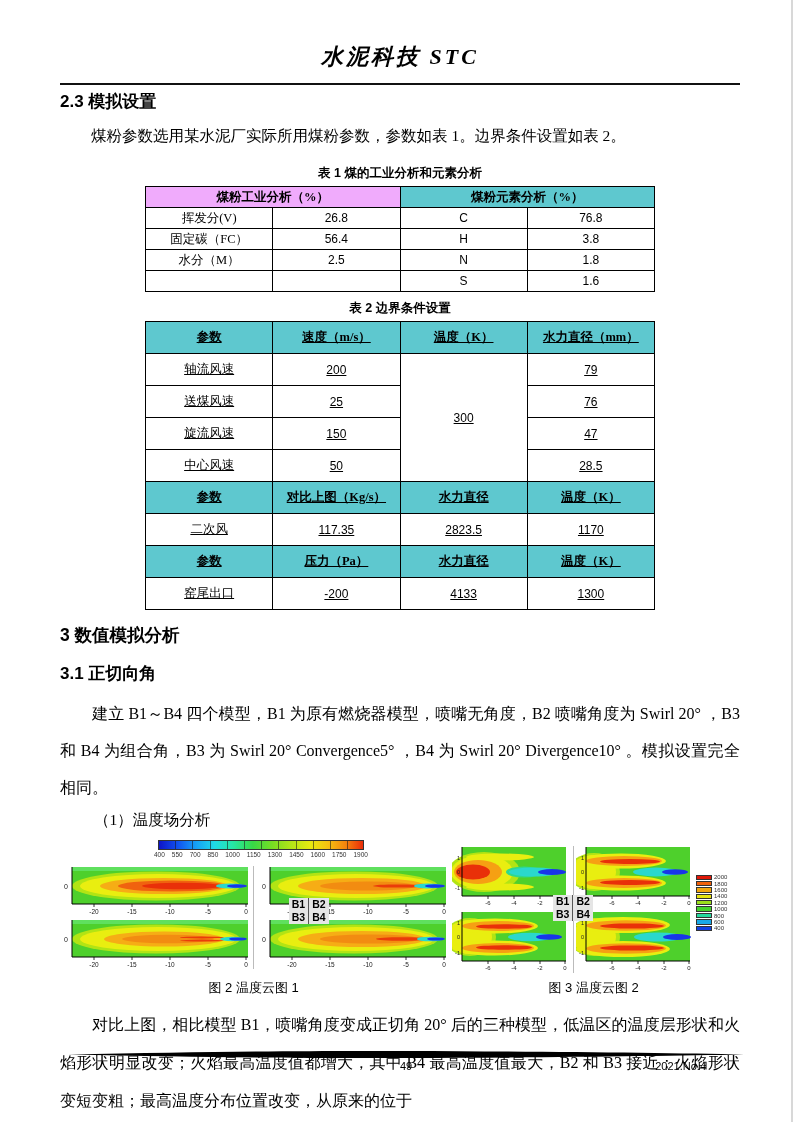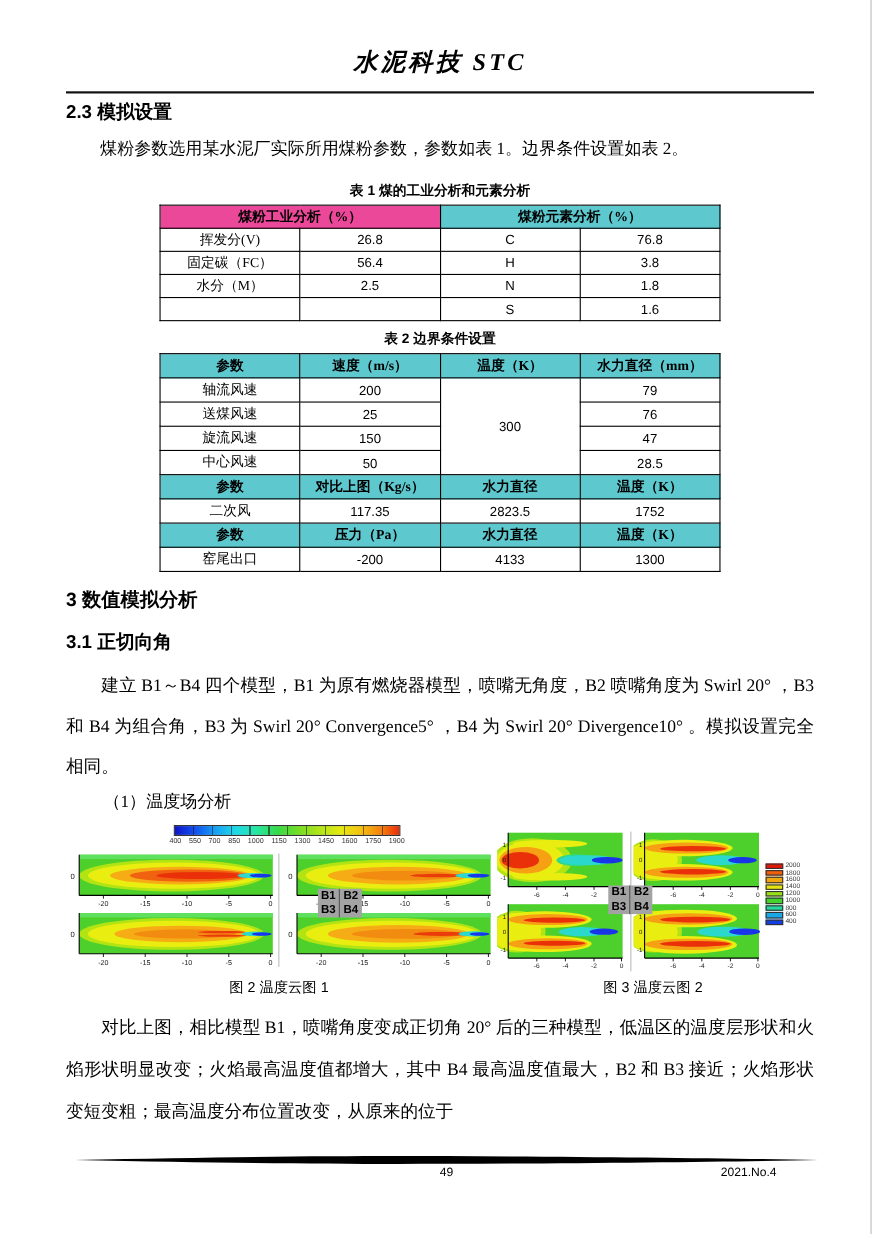--- a/index.html
+++ b/index.html
@@ -28,21 +28,21 @@
   .tbl-caption { margin-top:17px; text-align:center; font-family:"Liberation Sans", sans-serif; font-size:12.5px; font-weight:600; line-height:16px; }
 
   table.data-table {
     width:510px; margin:5px auto 0 auto;
     border-collapse:collapse; table-layout:fixed;
     font-size:12.5px; text-align:center;
   }
   table.data-table th, table.data-table td { border:1.4px solid #000; height:21px; padding:0 2px; font-weight:normal; }
   table.data-table th { font-weight:bold; }
   .num { font-family:"Liberation Sans", sans-serif; font-size:12px; }
-  table.data-table tr.t2row td, table.data-table tr.t2row th { height:22px; }
+  table.data-table tr.t2row td, table.data-table tr.t2row th { height:32px;text-decoration:underline; }
 
   .h-3  { margin-top:12px; font-family:"Liberation Sans", sans-serif; font-weight:bold; font-size:17.5px; line-height:26px; }
   .h-31 { margin-top:13px; font-family:"Liberation Sans", sans-serif; font-weight:bold; font-size:17px; line-height:26px; }
   .para-31 { margin-top:8px; font-size:16px; line-height:37px; text-align:justify; text-indent:2em; }
   .subitem { font-size:15.5px; line-height:28px; text-indent:2.2em; }
 
   .figures { position:relative; margin-top:4px; height:136px; display:flex; }
   .fig2 { position:relative; width:390px; height:136px; }
   .fig3 { position:relative; width:290px; height:136px; margin-left:5px; }
 
@@ -54,21 +54,21 @@
       linear-gradient(to right,#0e14c8,#1150ee 9%,#15a0f5 18%,#1fd8e8 27%,#26e8a6 36%,#38da46 46%,#7ade22 56%,#b4e618 65%,#e6ea10 74%,#f5c011 83%,#f5800d 92%,#ea2c08);
   }
   .colorbar-labels { display:flex; justify-content:space-between; width:214px; margin-left:-4px; margin-top:1px;
     font-family:"Liberation Sans", sans-serif; font-size:6.5px; color:#333; }
 
   .fig2-grid { position:absolute; left:0; top:28px; display:grid; grid-template-columns:190px 190px; column-gap:8px; row-gap:3px; }
   .fig3-grid { position:absolute; left:0; top:8px;  display:grid; grid-template-columns:118px 118px; column-gap:6px; row-gap:3px; }
   .fig-divider { position:absolute; background:#bbb; }
 
   .panel-labels {
-    position:absolute; z-index:3; background:#a3a3a3;
+    position:absolute; z-index:3; background:#e5e5e5;
     font-family:"Liberation Sans", sans-serif; font-weight:bold; font-size:10.5px; line-height:13px;
     text-align:center;
   }
   .panel-labels .row { display:flex; }
   .panel-labels .row span { width:20px; }
   .panel-labels .row span:first-child { border-right:1px solid #555; }
   .fig2 .panel-labels { left:229px; top:60px; }
   .fig3 .panel-labels { left:101px; top:57px; }
 
   .legend { position:absolute; right:0; top:36px; width:44px; }
@@ -101,21 +101,21 @@
     <div class="journal-title">水泥科技 STC</div>
     <div class="header-rule"></div>
 
     <div class="h-23">2.3 模拟设置</div>
     <p class="para-1">煤粉参数选用某水泥厂实际所用煤粉参数，参数如表 1。边界条件设置如表 2。</p>
 
     <div class="tbl-caption">表 1 煤的工业分析和元素分析</div>
     <table class="data-table">
       <tbody>
           <tr>
-        <th colspan="2" style="background:#ec4899">煤粉工业分析（%）</th>
+        <th colspan="2" style="background:#f0abfc">煤粉工业分析（%）</th>
         <th colspan="2" style="background:#5ec8cf">煤粉元素分析（%）</th>
       </tr>
       <tr>
         <td>挥发分(V)</td>
         <td class="num">26.8</td>
         <td class="num">C</td>
         <td class="num">76.8</td>
       </tr>
       <tr>
         <td>固定碳（FC）</td>
@@ -171,21 +171,21 @@
       <tr class="t2row">
         <th style="background:#5ec8cf">参数</th>
         <th style="background:#5ec8cf">对比上图（Kg/s）</th>
         <th style="background:#5ec8cf">水力直径</th>
         <th style="background:#5ec8cf">温度（K）</th>
       </tr>
       <tr class="t2row">
         <td>二次风</td>
         <td class="num">117.35</td>
         <td class="num">2823.5</td>
-        <td class="num">1752</td>
+        <td class="num">1170</td>
       </tr>
       <tr class="t2row">
         <th style="background:#5ec8cf">参数</th>
         <th style="background:#5ec8cf">压力（Pa）</th>
         <th style="background:#5ec8cf">水力直径</th>
         <th style="background:#5ec8cf">温度（K）</th>
       </tr>
       <tr class="t2row">
         <td>窑尾出口</td>
         <td class="num">-200</td>

